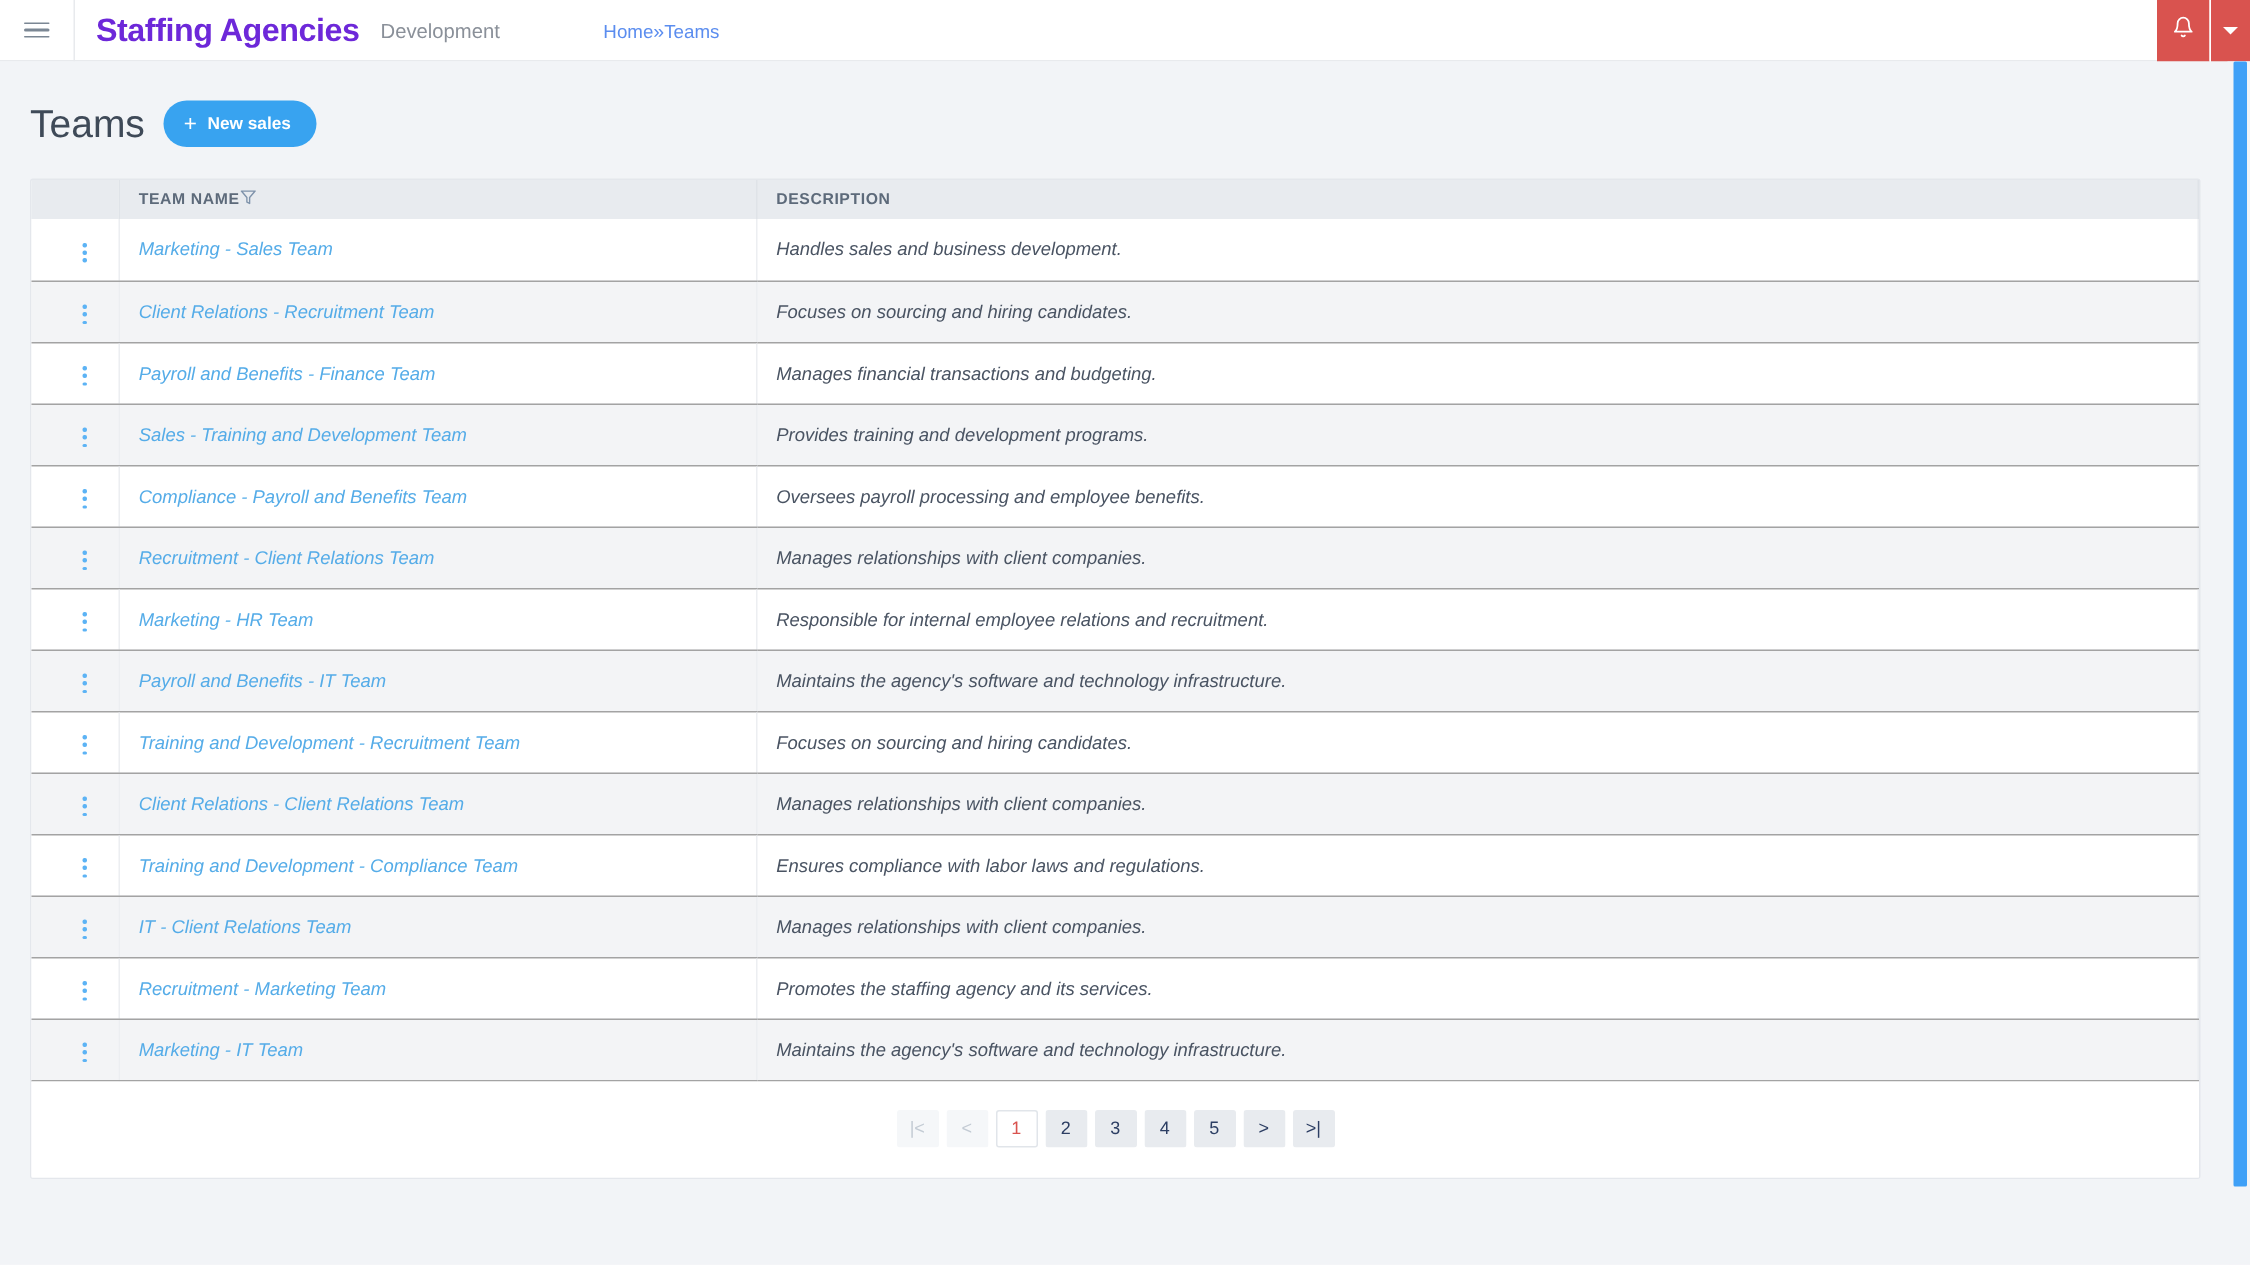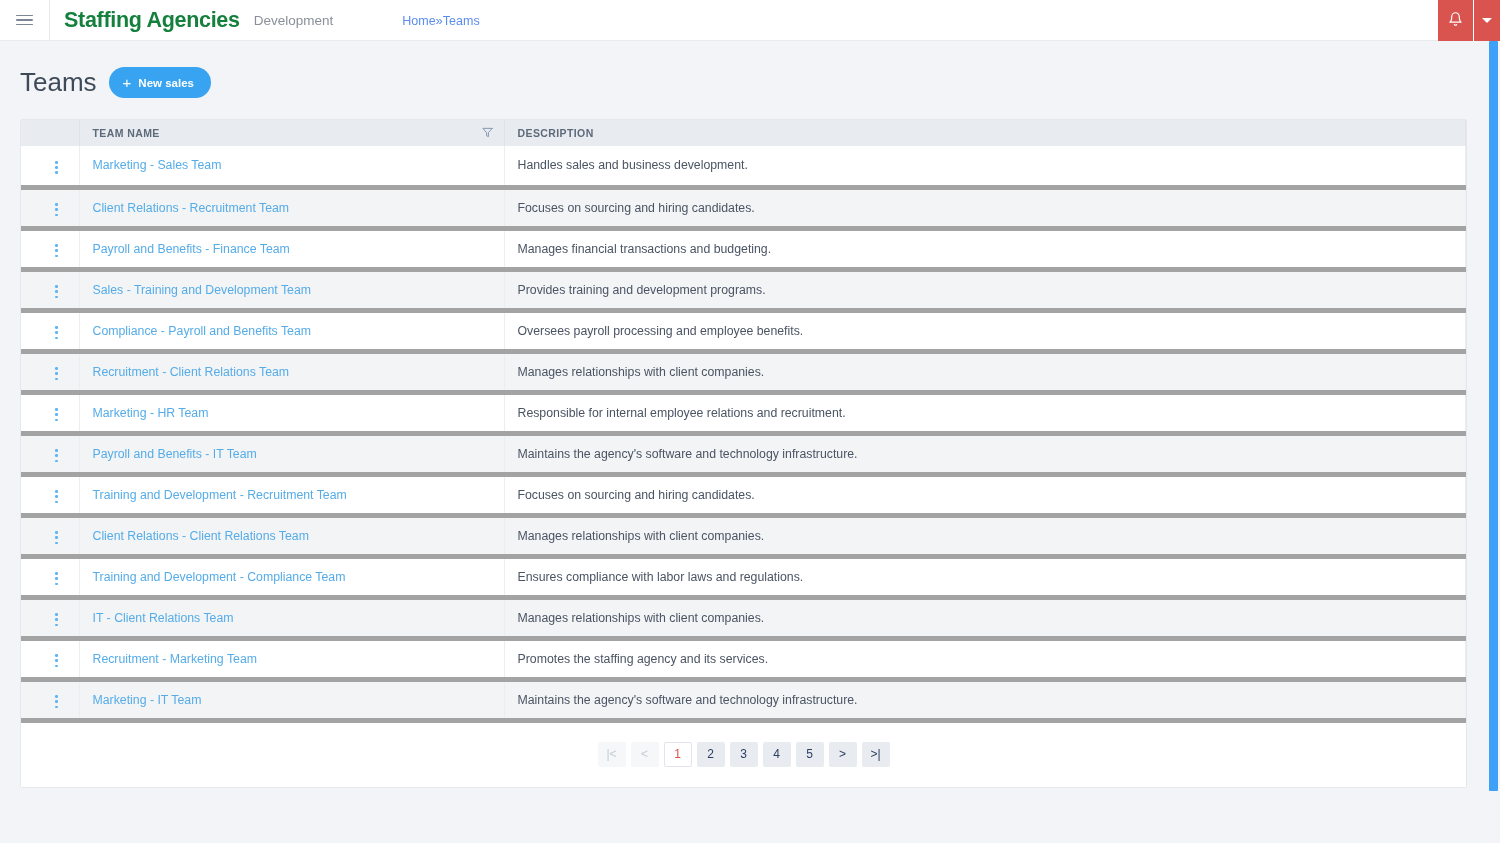--- a/index.html
+++ b/index.html
@@ -35,21 +35,21 @@
     border-radius: 1px;
   }
   .nav-divider {
     width: 1px; height: 41px;
     background: #e8eaed;
     margin-left: 5px;
   }
   .brand {
     font-size: 21.5px;
     font-weight: bold;
-    color: #15803d;
+    color: #6d28d9;
     letter-spacing: -0.3px;
     margin-left: 14px;
     white-space: nowrap;
   }
   .brand-sub {
     font-size: 13.5px;
     color: #8a9099;
     margin-left: 14px;
     white-space: nowrap;
   }
@@ -158,33 +158,33 @@
     border-right: 1px solid #dfe3e8;
     vertical-align: middle;
   }
   th.col-act { width: 58px; border-right: 1px solid #dfe3e8; }
   th.col-name { width: 425px; position: relative; }
   th.col-desc { border-right: none; }
 
   .th-inner {
     display: flex;
     align-items: center;
-    justify-content: space-between;
     padding-right: 11px;
   }
   .filter-icon { cursor: pointer; display: block; }
 
   table.grid td {
     height: 41px;
     font-size: 12.3px;
     padding: 0 0 0 13px;
-    border-bottom: 5px solid #a3a3a3;
+    border-bottom: 1px solid #a3a3a3;
     border-right: 1px solid #eceef1;
     vertical-align: middle;
     color: #4a5463;
+    font-style: italic;
   }
   td.cell-desc { border-right: none; }
   tbody tr:nth-child(even) td { background: #f3f4f6; }
   tbody tr:nth-child(odd) td { background: #ffffff; }
 
   td.cell-act {
     text-align: center;
     padding: 0;
   }
   .dots {

